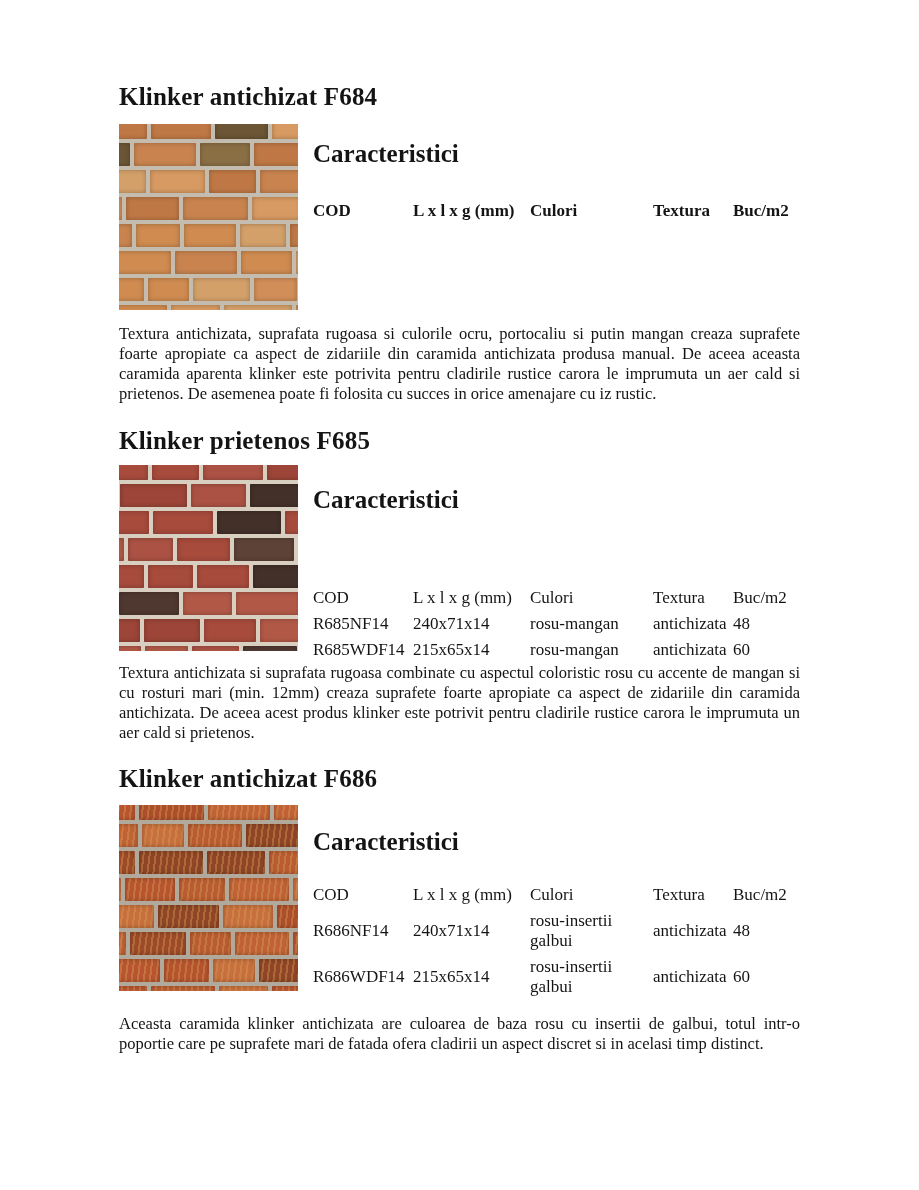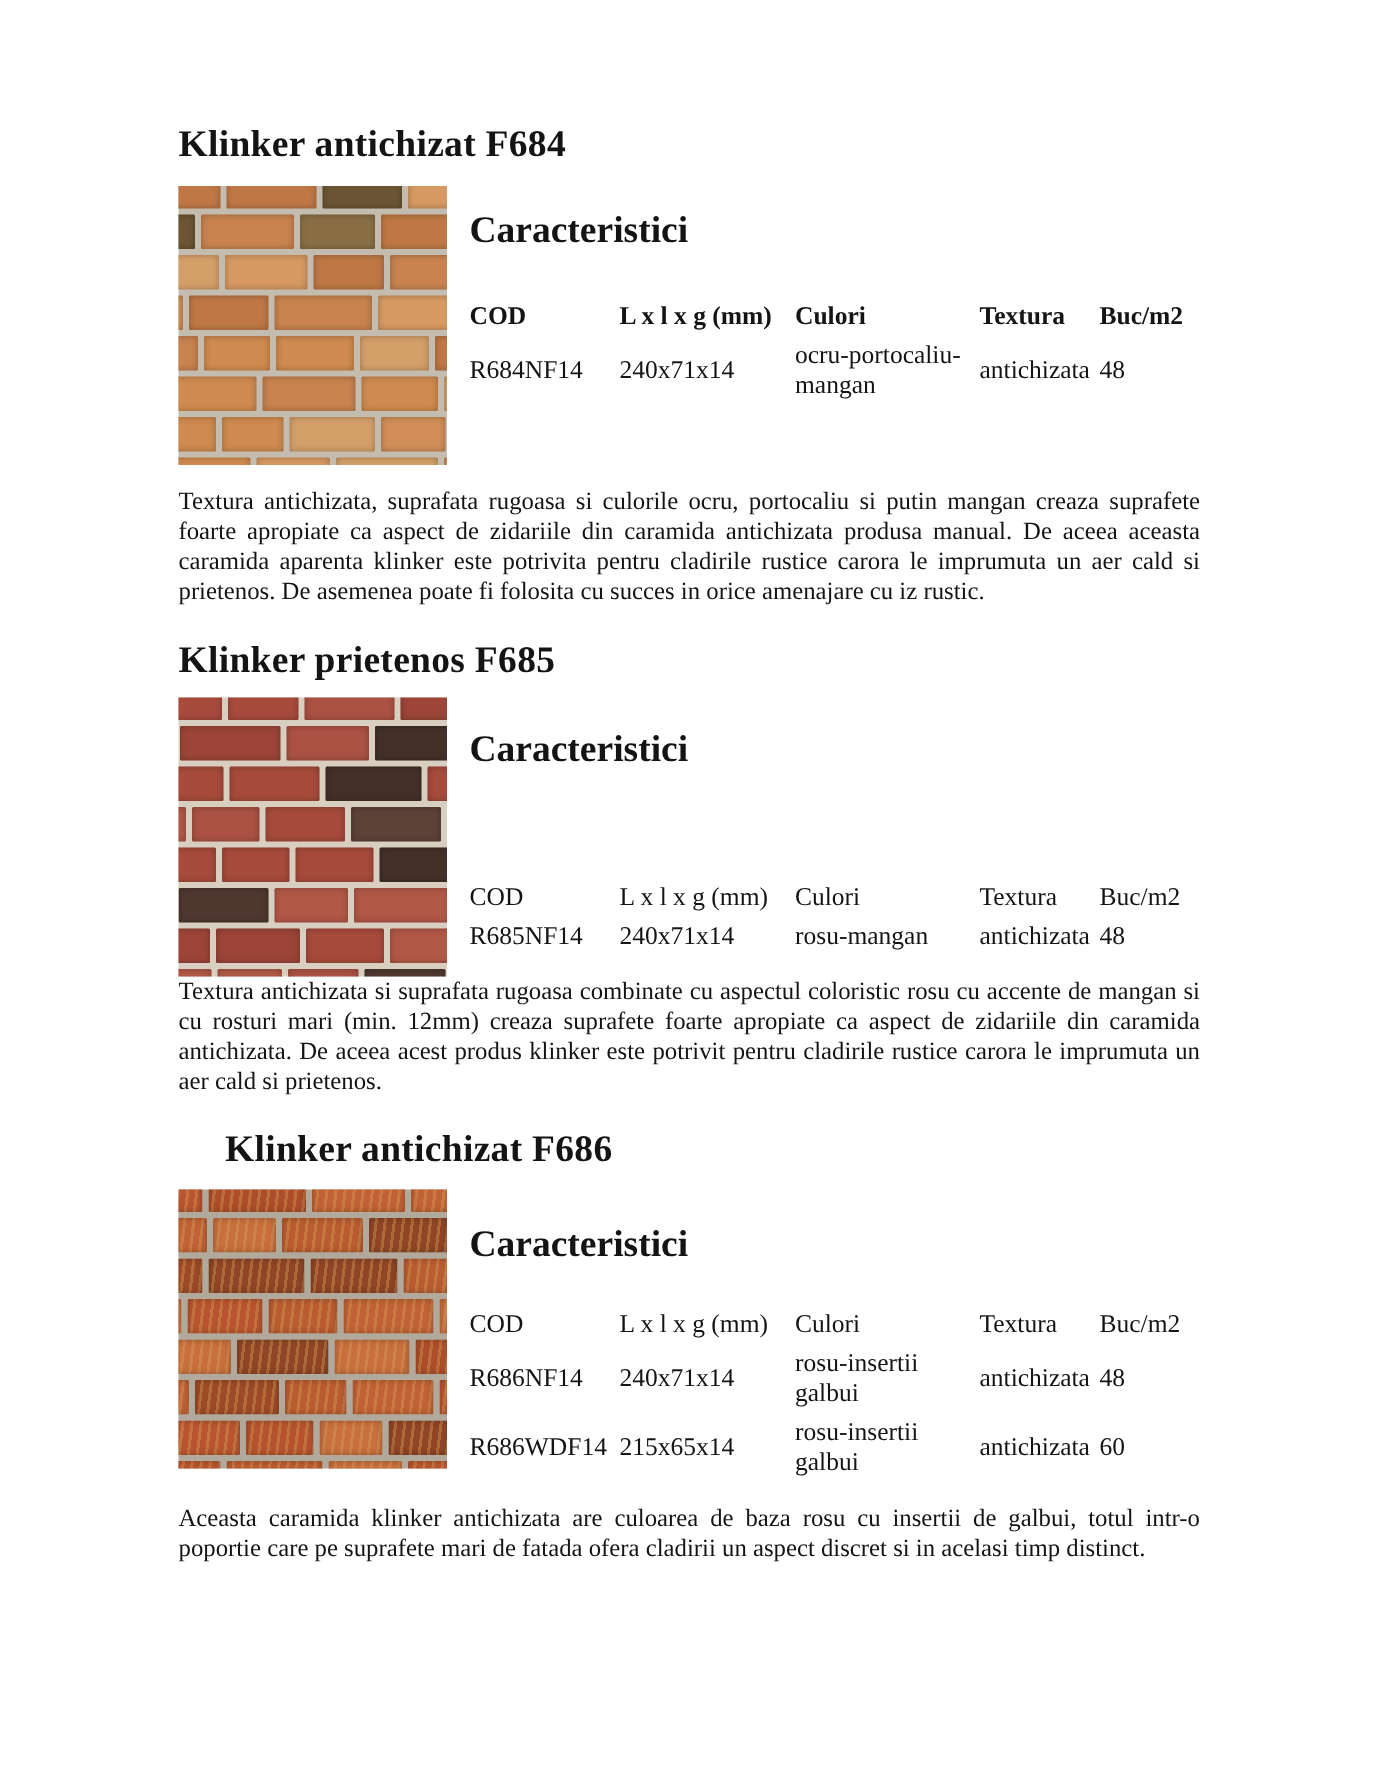--- a/index.html
+++ b/index.html
@@ -11,21 +11,21 @@
   }
   .page{width:919px;height:1190px;position:relative;}
   .content{margin:0 119px;width:681px;}
 
   h1.sec-heading{
     font-size:25px;line-height:28px;font-weight:bold;margin:0;
     letter-spacing:.2px;
   }
   .s1 h1{margin-top:83px;}
   .s2 h1{margin-top:23px;}
-  .s3 h1{margin-top:22px;margin-left:31px;}
+  .s3 h1{margin-top:22px;}
 
   .section-body{display:flex;align-items:flex-start;}
   .s1 .section-body{margin-top:13px;}
   .s2 .section-body{margin-top:10px;}
   .s3 .section-body{margin-top:12px;}
 
   .brick-image{
     width:179px;height:186px;position:relative;overflow:hidden;
     flex:0 0 179px;
   }
@@ -112,27 +112,20 @@
                 <col class="c5">
               </colgroup>
             <tbody>
                 <tr>
               <th>COD</th>
               <th>L x l x g (mm)</th>
               <th>Culori</th>
               <th>Textura</th>
               <th>Buc/m2</th>
             </tr>
-            <tr>
-              <td>R684NF14</td>
-              <td>240x71x14</td>
-              <td>ocru-portocaliu-mangan</td>
-              <td>antichizata</td>
-              <td>48</td>
-            </tr>
           </tbody>
             </table>
         </div>
       </div>
       <p class="desc">Textura antichizata, suprafata rugoasa si culorile ocru, portocaliu si putin mangan creaza suprafete foarte apropiate ca aspect de zidariile din caramida antichizata produsa manual. De aceea aceasta caramida aparenta klinker este potrivita pentru cladirile rustice carora le imprumuta un aer cald si prietenos. De asemenea poate fi folosita cu succes in orice amenajare cu iz rustic.</p>
     </section>
 
     <section class="s2">
       <h1 class="sec-heading">Klinker prietenos F685</h1>
       <div class="section-body">
@@ -185,20 +178,27 @@
               <th>Culori</th>
               <th>Textura</th>
               <th>Buc/m2</th>
             </tr>
             <tr>
               <td>R685NF14</td>
               <td>240x71x14</td>
               <td>rosu-mangan</td>
               <td>antichizata</td>
               <td>48</td>
+            </tr>
+            <tr>
+              <td>R685WDF14</td>
+              <td>215x65x14</td>
+              <td>rosu-mangan</td>
+              <td>antichizata</td>
+              <td>60</td>
             </tr>
           </tbody>
             </table>
         </div>
       </div>
       <p class="desc">Textura antichizata si suprafata rugoasa combinate cu aspectul coloristic rosu cu accente de mangan si cu rosturi mari (min. 12mm) creaza suprafete foarte apropiate ca aspect de zidariile din caramida antichizata. De aceea acest produs klinker este potrivit pentru cladirile rustice carora le imprumuta un aer cald si prietenos.</p>
     </section>
 
     <section class="s3">
       <h1 class="sec-heading">Klinker antichizat F686</h1>

